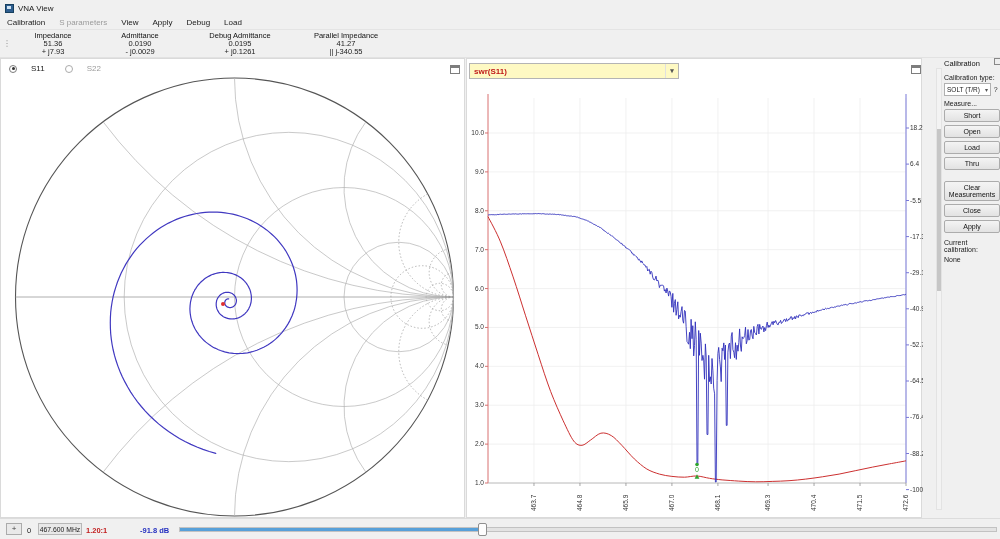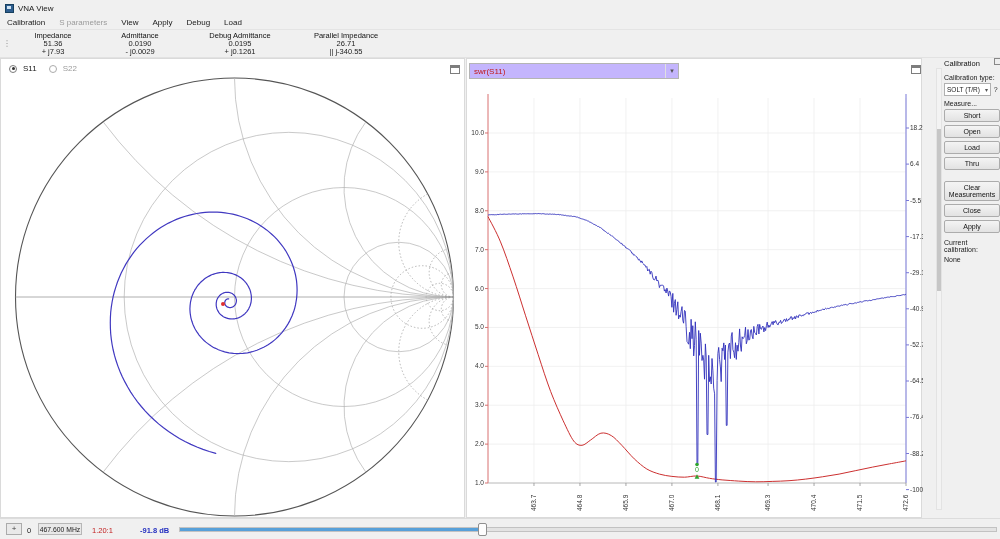--- a/index.html
+++ b/index.html
@@ -23,31 +23,31 @@
   .ro-col{text-align:center;padding-top:2px;line-height:8px;}
   .ro-col .ro-label{color:#111;}
   .ro-col .ro-val{color:#222;}
   
   .main{position:absolute;left:0;top:58px;width:1000px;height:460px;background:#f0f0f0;}
   .panel{position:absolute;top:0;height:460px;background:#ffffff;border:1px solid #dadada;}
   .smith-panel{left:0;width:465px;}
   .plot-panel{left:466px;width:456px;}
   .panel svg{position:absolute;left:0;top:0;}
   .panel-toolbar{position:absolute;left:0;top:0;width:100%;height:22px;z-index:3;}
-  .radio-row{display:flex;align-items:center;gap:4px;padding:5px 16px 0 8px;font-size:8px;}
+  .radio-row{display:flex;align-items:center;gap:12px;padding:5px 16px 0 8px;font-size:8px;}
   .radio{width:8px;height:8px;border:1px solid #7a7a7a;border-radius:50%;background:#fff;
     display:inline-block;position:relative;margin-right:2px;}
   .radio.checked::after{content:"";position:absolute;left:1.5px;top:1.5px;width:3px;height:3px;
     border-radius:50%;background:#333;}
   .radio.dim{border-color:#ababab;}
   .lbl-dim{color:#9b9b9b;}
   .detach{position:absolute;top:6px;width:10px;height:9px;border:1px solid #7d7d7d;background:#fff;}
   .detach i{display:block;height:2px;background:#7d7d7d;margin:0;}
-  .combo{position:absolute;top:4px;height:16px;background:#c4b5fd;border:1px solid #b4b4b4;
-    font-size:8px;display:flex;align-items:center;}
+  .combo{position:absolute;top:4px;height:16px;background:#fef9c3;border:1px solid #b4b4b4;
+    font-size:8px;display:flex;align-items:center;font-weight:bold;}
   .combo .ct{flex:1;padding-left:4px;white-space:nowrap;overflow:hidden;}
   .combo .ca{width:13px;height:100%;border-left:1px solid #e0e0e0;color:#555;font-size:7px;
     display:flex;align-items:center;justify-content:center;}
   
   .vscroll{position:absolute;left:936px;top:10px;width:6px;height:442px;background:#f3f3f3;
     border:1px solid #e3e3e3;}
   .vscroll .thumb{position:absolute;left:0;top:60px;width:4px;height:162px;background:#c6c6c6;}
   
   .calib{position:absolute;left:944px;top:0;width:56px;height:460px;font-size:7px;}
   .calib-title{font-size:7.5px;margin:1px 0 6px 0;color:#111;}
@@ -67,21 +67,21 @@
   .cur-lbl{margin-top:6px;}
   .cur-val{margin-top:3px;color:#222;}
   
   .statusbar{position:absolute;left:0;top:518px;width:1000px;height:21px;background:#f0f0f0;
     border-top:1px solid #dcdcdc;font-size:7.5px;}
   .spin-btn{position:absolute;left:6px;top:4px;width:16px;height:12px;border:1px solid #ababab;
     background:#e9e9e9;text-align:center;line-height:10px;font-size:8px;color:#444;}
   .mk-idx{position:absolute;left:27px;top:7px;}
   .freq-box{position:absolute;left:38px;top:4px;width:44px;height:12px;border:1px solid #b7b7b7;
     background:#e8e8e8;text-align:center;line-height:11px;font-size:6.8px;}
-  .swr-val{position:absolute;left:86px;top:7px;color:#c22020;font-weight:normal;margin-left:6px;}
+  .swr-val{position:absolute;left:86px;top:7px;color:#c22020;font-weight:bold;}
   .db-val{position:absolute;left:140px;top:7px;color:#2430c0;font-weight:bold;}
   .slider{position:absolute;left:179px;top:527px;width:818px;height:5px;background:#e3e3e3;
     border:1px solid #c2c2c2;}
   .slider-fill{position:absolute;left:0;top:0;height:3px;background:#57a0d9;}
   .slider-thumb{position:absolute;top:-5px;width:9px;height:13px;background:#fdfdfd;
     border:1px solid #8f8f8f;border-radius:2px;}
 </style>
 </head>
 <body>
 
@@ -115,21 +115,21 @@
         <div class="ro-val">0.0190</div>
         <div class="ro-val">- j0.0029</div>
       </div>
       <div class="ro-col" style="width: 104px;">
         <div class="ro-label">Debug Admittance</div>
         <div class="ro-val">0.0195</div>
         <div class="ro-val">+ j0.1261</div>
       </div>
       <div class="ro-col" style="width: 108px;">
         <div class="ro-label">Parallel Impedance</div>
-        <div class="ro-val">26.71</div>
+        <div class="ro-val">41.27</div>
         <div class="ro-val">|| j-340.55</div>
       </div>
     </div>
 
   <div class="main">
 
     <div class="panel smith-panel">
       <svg id="smith-svg" width="465" height="460">
           <g>
             <circle cx="233.5" cy="238" r="219" fill="none" stroke="#555" stroke-width="1.1"></circle>

